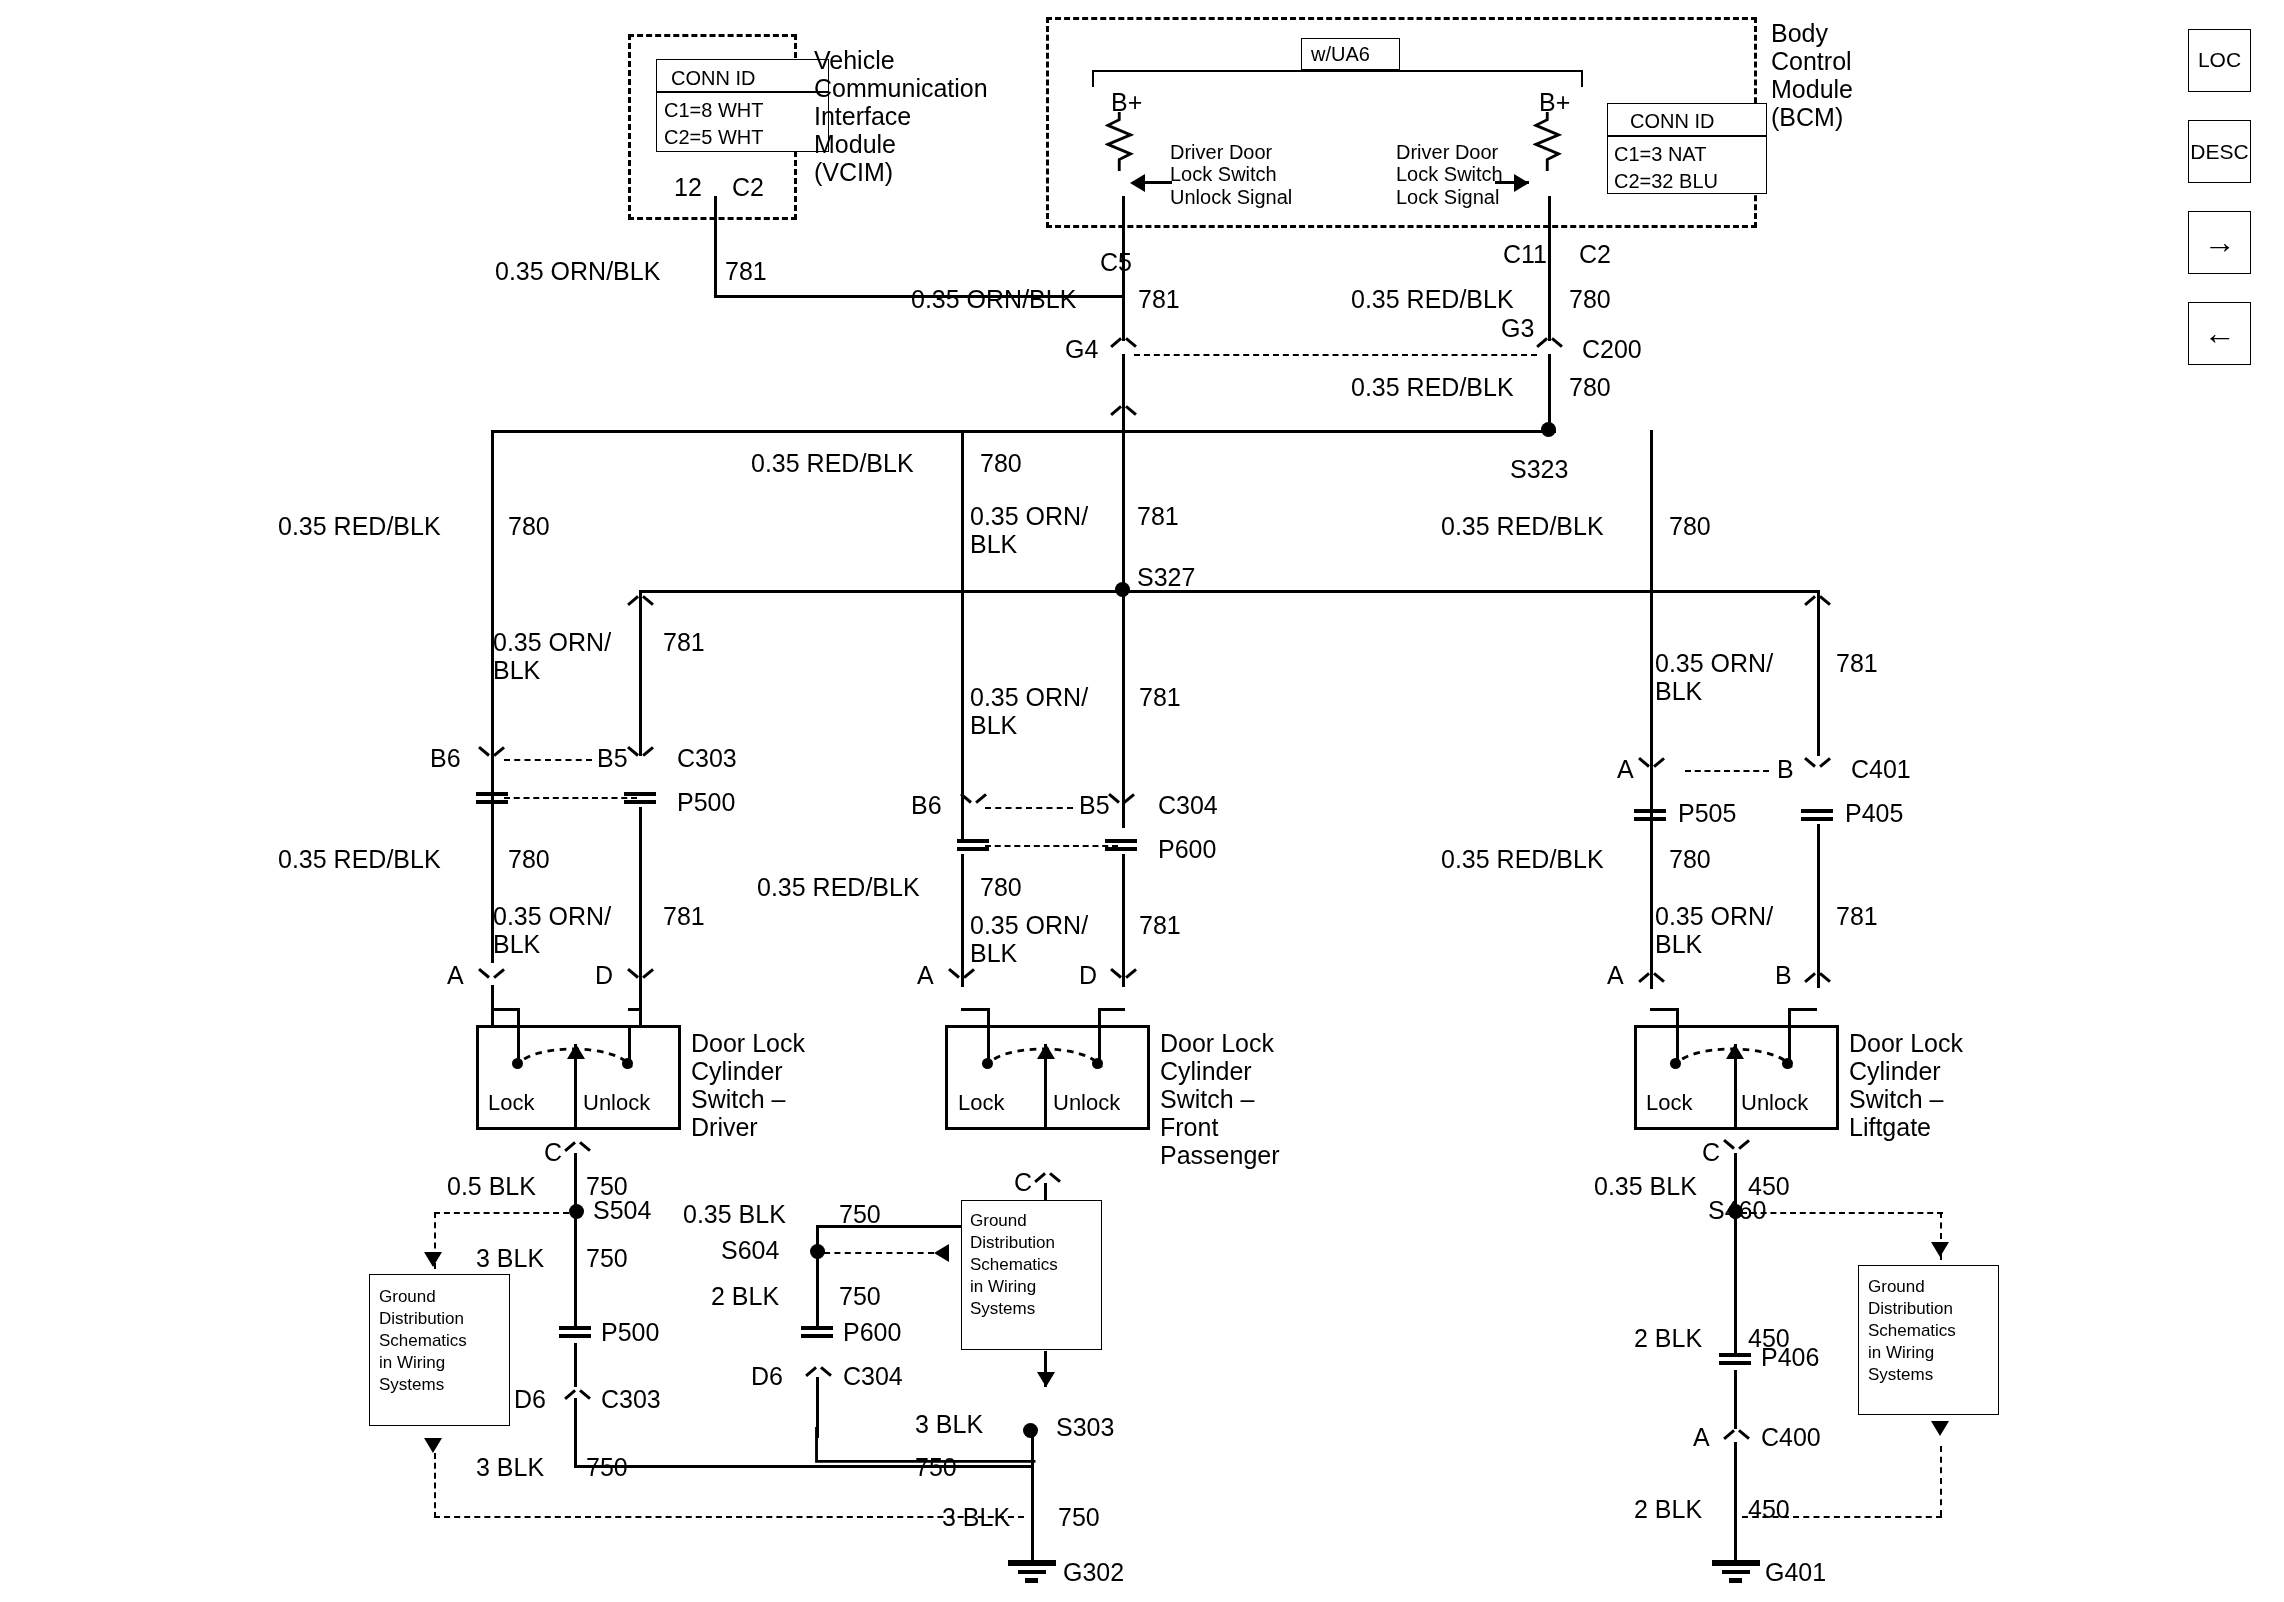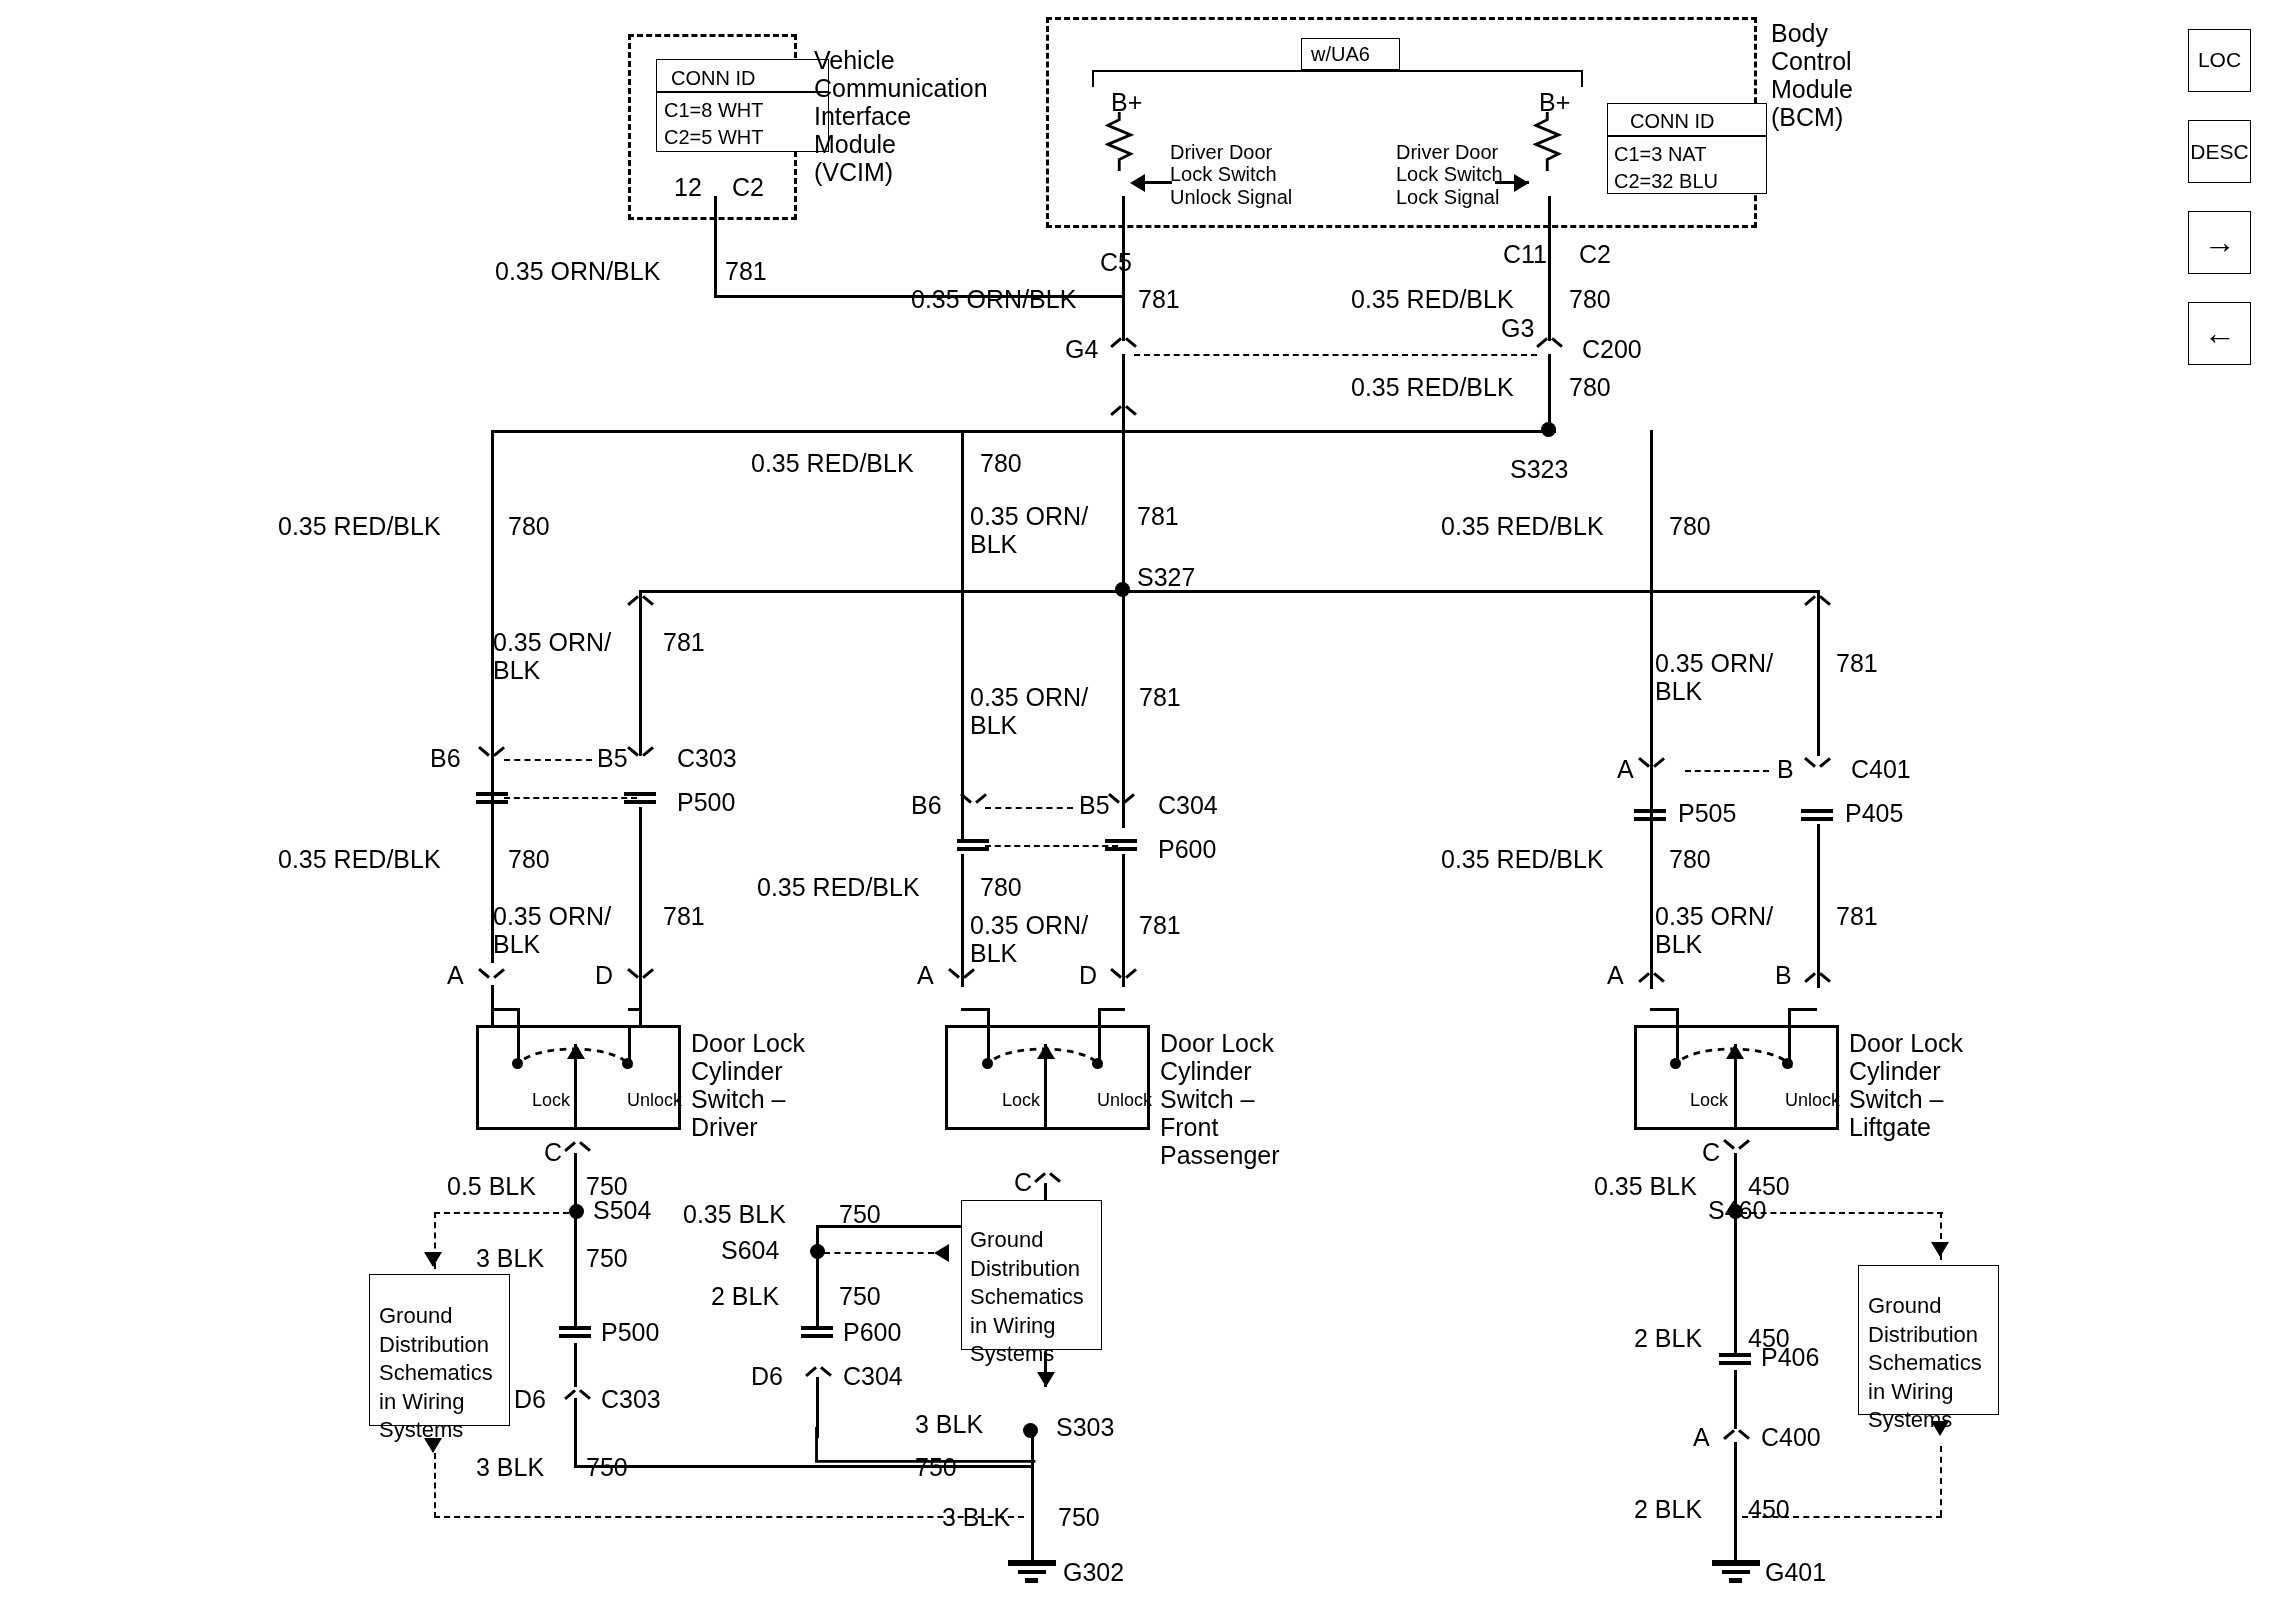--- a/index.html
+++ b/index.html
@@ -1,20 +1,20 @@
 <!DOCTYPE html>
 <html style="font-size:15px"><head>
 <meta charset="utf-8">
 <style>
   html,body{margin:0;padding:0;background:#ffffff;}
   body{font-family:"Liberation Sans",sans-serif;color:#000;}
   #root{position:relative;width:2285px;height:1603px;overflow:hidden;background:#fff;}
   .lbl{position:absolute;white-space:pre;line-height:1.12;font-size:25px;}
   .lbl.sm{font-size:20px;}
-  .lbl.xs{font-size:22px;margin-top:16px;}
+  .lbl.xs{font-size:17px;}
   .box{position:absolute;border:2.9px solid #000;box-sizing:border-box;background:#fff;}
   .box.thin{border-width:1.9px;}
   .dashbox{position:absolute;border:3.8px dashed #000;box-sizing:border-box;background:transparent;}
   .hline{position:absolute;background:#000;height:2.9px;}
   .vline{position:absolute;background:#000;width:2.9px;}
   .hdash{position:absolute;height:0;border-top:2.9px dashed #000;}
   .vdash{position:absolute;width:0;border-left:2.9px dashed #000;}
   .dot{position:absolute;background:#000;border-radius:50%;width:15px;height:15px;}
   .navbtn{position:absolute;border:1.9px solid #000;background:#fff;box-sizing:border-box;}
   .center{display:flex;align-items:center;justify-content:center;}
@@ -32,21 +32,21 @@
   
   .chevdn{position:absolute;width:21px;height:13.3px;}
   .chevdn:before,.chevdn:after{content:"";position:absolute;top:0;width:13.3px;height:2.9px;background:#000;}
   .chevdn:before{left:-1px;transform:rotate(40deg);transform-origin:left top;}
   .chevdn:after{right:-1px;transform:rotate(-40deg);transform-origin:right top;}
   .chevup{position:absolute;width:21px;height:13.3px;}
   .chevup:before,.chevup:after{content:"";position:absolute;bottom:0;width:13.3px;height:2.9px;background:#000;}
   .chevup:before{left:-1px;transform:rotate(-40deg);transform-origin:left bottom;}
   .chevup:after{right:-1px;transform:rotate(40deg);transform-origin:right bottom;}
   .switchbox{position:absolute;border:3.8px solid #000;box-sizing:border-box;background:#fff;}
-  .swlbl{position:absolute;font-size:18px;margin-left:44px;}
+  .swlbl{position:absolute;font-size:22px;}
   .bracket{position:absolute;border-top:2.9px solid #000;border-left:2.9px solid #000;border-right:2.9px solid #000;height:15px;}
   .navtxt{font-size:21px;letter-spacing:0px;}
 </style>
 </head>
 <body>
 
 <div id="root">
 
   <div class="dashbox" style="left:628px;top:34px;width:169px;height:186px;"></div>
   <div class="dashbox" style="left:1046px;top:17px;width:711px;height:211px;"></div>

